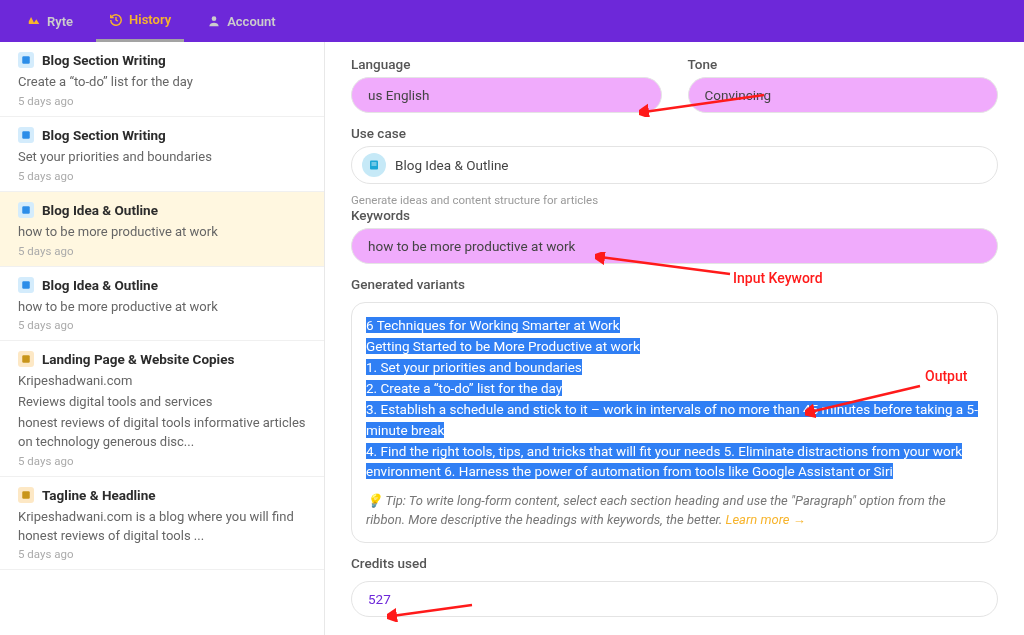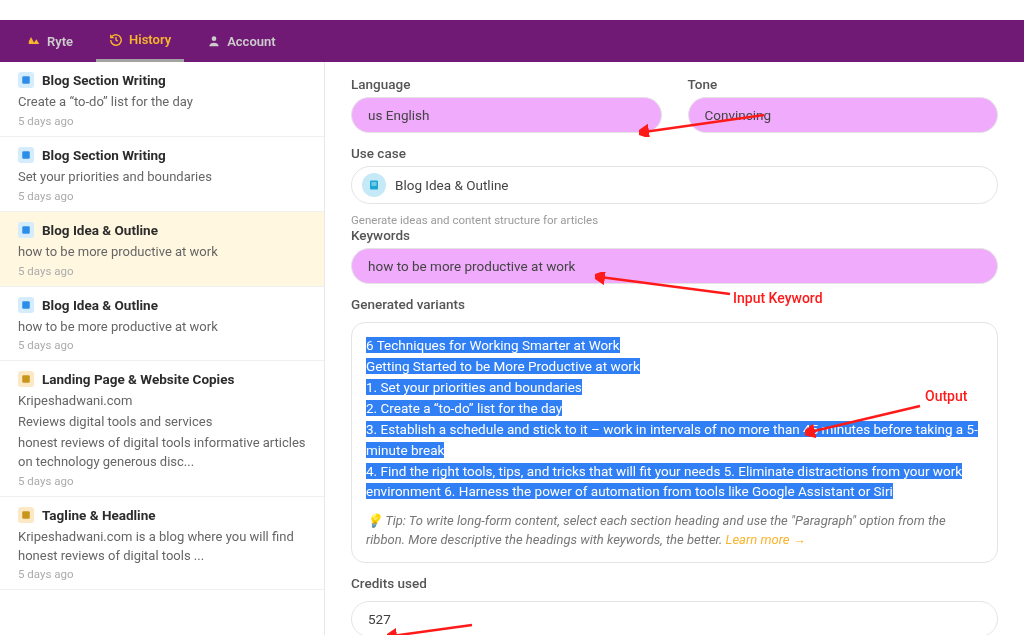--- a/index.html
+++ b/index.html
@@ -1,18 +1,18 @@
 <!DOCTYPE html>
 <html><head>
 <meta charset="utf-8">
 <style>
 * { box-sizing:border-box; margin:0; padding:0; font-family:-apple-system,Segoe UI,Roboto,Helvetica,Arial,sans-serif; }
 body { width:1024px; height:635px; overflow:hidden; background:#fff; position:relative; }
 
-.header { height:42px; background:#701a75; display:flex; align-items:center; padding:0 14px; gap:10px;margin-top:20px; }
+.header { height:42px; background:#6d28d9; display:flex; align-items:center; padding:0 14px; gap:10px; }
 .nav-item { display:flex; align-items:center; gap:6px; padding:0 13px; height:42px; color:#ccc; font-weight:600; font-size:13px; cursor:pointer; }
 .nav-item.active { color:#f7b42c; border-bottom:3px solid #a3a3a3; }
 .nav-icon { width:14px; height:14px; display:inline-flex; }
 
 .layout { display:flex; height:593px; }
 .sidebar { width:325px; border-right:1px solid #e8e8e8; overflow:hidden; background:#fff; }
 .hist-item { padding:10px 18px 8px; border-bottom:1px solid #f0f0f0; cursor:pointer; }
 .hist-item.sel { background:#fff7e0; }
 .hist-title { display:flex; align-items:center; gap:8px; font-weight:700; font-size:13.5px; color:#2c2c2c; margin-bottom:5px; }
 .hist-icon { width:16px; height:16px; border-radius:3px; display:inline-flex; align-items:center; justify-content:center; font-size:10px; }
@@ -29,21 +29,21 @@
 .input, .select { border:1px solid #e4e4e4; border-radius:22px; padding:9px 16px; font-size:13.5px; color:#444; background:#f0abfc; outline:none; }
 .usecase-row { display:flex; align-items:center; gap:9px; border:1px solid #e4e4e4; border-radius:22px; padding:6px 10px; background:#fff; }
 .uc-icon { width:24px; height:24px; border-radius:50%; background:#c6e9f7; display:flex; align-items:center; justify-content:center; color:#1ba6d6; font-size:12px; }
 .uc-text { font-size:13.5px; color:#444; }
 .helper { color:#9a9a9a; font-size:11.5px; margin-top:4px; }
 .genbox { border:1px solid #e4e4e4; border-radius:14px; padding:12px 14px; margin-top:5px; }
 .hl { background:#307ff4; color:#fff; font-size:13.5px; line-height:1.55; padding:0; display:inline; }
 .hl-line { margin-bottom:0; }
 .tip { color:#777; font-style:italic; font-size:13px; line-height:1.45; margin-top:10px; }
 .tip a { color:#f7b42c; text-decoration:none; }
-.credits-box { border:1px solid #e4e4e4; border-radius:22px; padding:9px 16px; font-size:13.5px; color:#404040; margin-top:5px; }
+.credits-box { border:1px solid #e4e4e4; border-radius:22px; padding:9px 16px; font-size:13.5px; color:#6d28d9; margin-top:5px; }
 
 .ann { position:absolute; color:#ff1a1a; font-size:14px; font-weight:500; pointer-events:none; }
 svg.arrow { position:absolute; pointer-events:none; }
 </style>
 </head>
 <body>
 
 <div class="header">
   <div class="nav-item">
     <span class="nav-icon">

